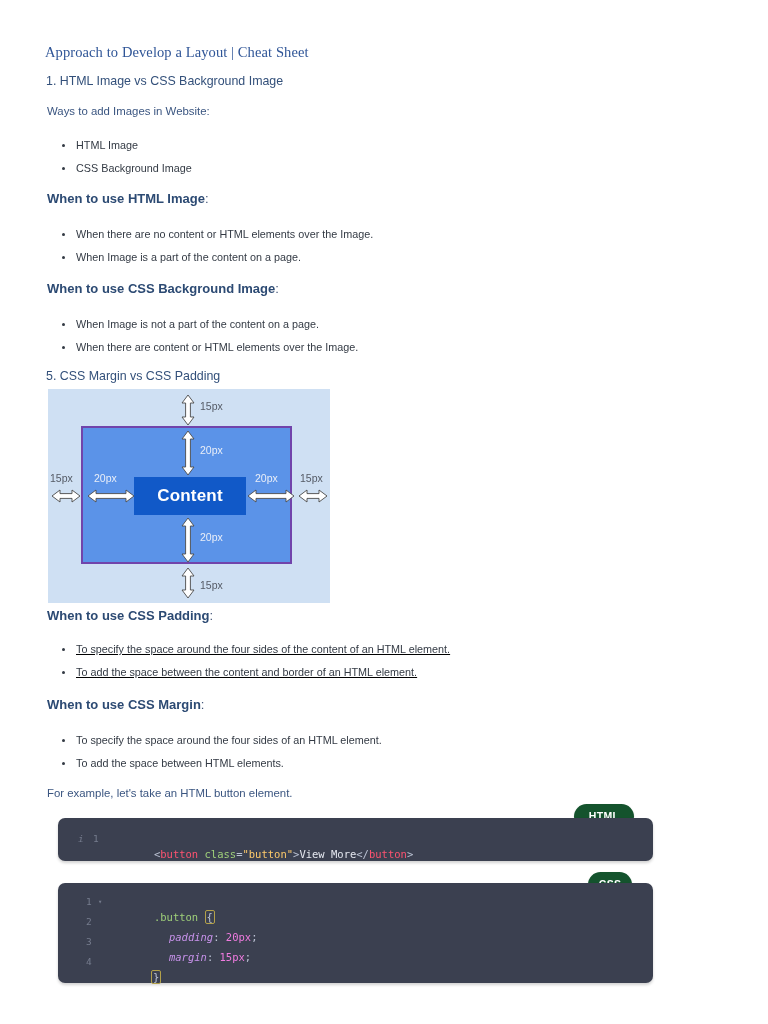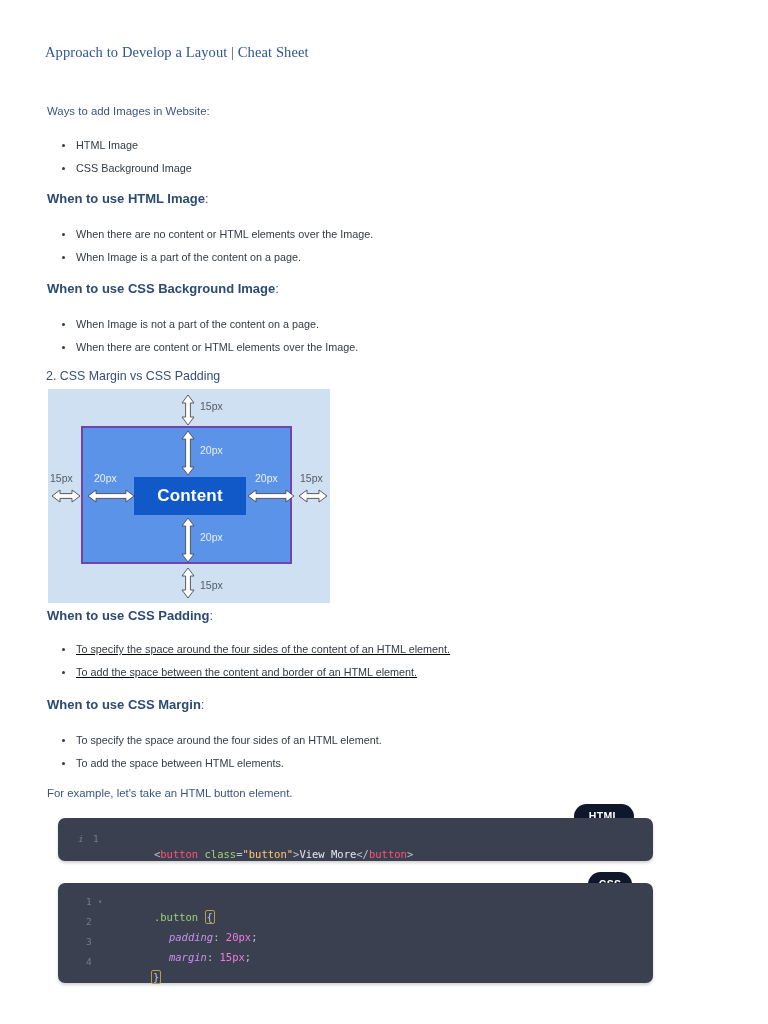--- a/index.html
+++ b/index.html
@@ -175,39 +175,40 @@
   .tok-prop   { color: #c792ea; font-style: italic; margin-top: 36px; }
   .tok-num    { color: #f07be0; }
   .brace-box {
     border: 1px solid #b3a14a;
     border-radius: 2px;
     padding: 0 1px;
   }
 
   .badge {
     position: absolute;
-    background: #0f172a;
+    background: #14532d;
     color: #ffffff;
     font-size: 10.5px;
     font-weight: bold;
     border-radius: 13px;
     text-align: center;
     line-height: 25px;
     letter-spacing: 0.3px;
     font-family: "Liberation Sans", sans-serif;
     box-shadow: 0 1px 2px rgba(0,0,0,0.15);
   }
 </style>
 </head>
 <body>
 
 <div class="page">
 
   <div class="doc-title">Approach to Develop a Layout | Cheat Sheet</div>
 
+  <div class="sec-num" style="top:74px;">1. HTML Image vs CSS Background Image</div>
   <div class="para" style="top:105px;">Ways to add Images in Website:</div>
 
   <ul class="bullets" style="top:134px;">
     <li>HTML Image</li>
     <li>CSS Background Image</li>
   </ul>
 
   <div class="subhead" style="top:191px;">
     <span>When to use HTML Image</span><span class="colon">:</span>
   </div>
@@ -217,21 +218,21 @@
   </ul>
 
   <div class="subhead" style="top:281px;">
     <span>When to use CSS Background Image</span><span class="colon">:</span>
   </div>
   <ul class="bullets" style="top:313px;">
     <li>When Image is not a part of the content on a page.</li>
     <li>When there are content or HTML elements over the Image.</li>
   </ul>
 
-  <div class="sec-num" style="top:369px;">2. CSS Margin vs CSS Padding</div>
+  <div class="sec-num" style="top:369px;">5. CSS Margin vs CSS Padding</div>
 
   <div class="diagram">
 
     <div class="pad-box"></div>
 
     <div class="content-box">
       <span>Content</span>
     </div>
 
     <svg class="arrow" style="left:133px; top:5px;" width="14" height="32" viewBox="0 0 14 32">

